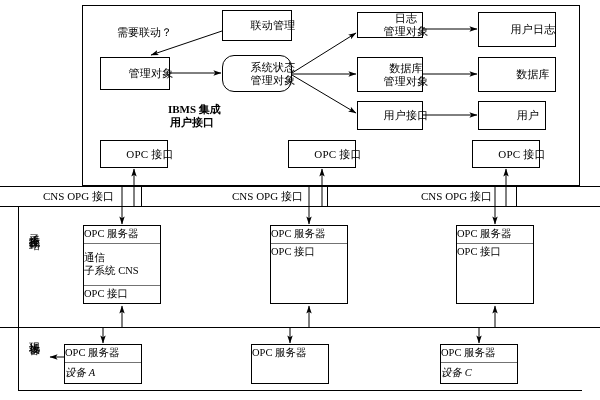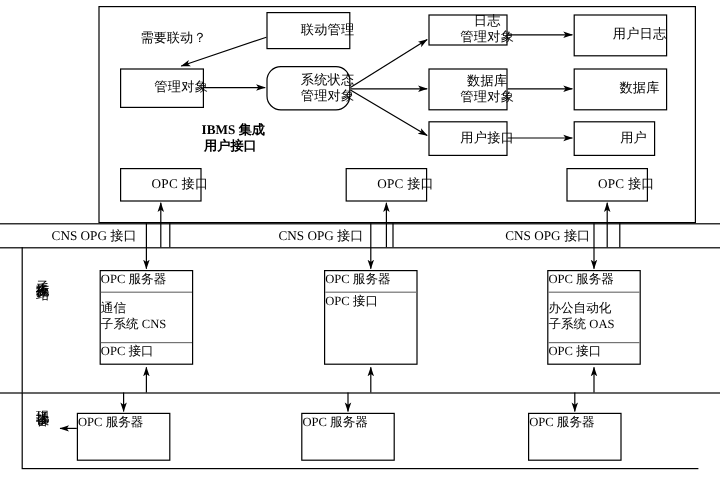--- a/index.html
+++ b/index.html
@@ -195,44 +195,46 @@
     </div>
     <div class="seg">
       <span>OPC 接口</span>
     </div>
   </div>
 
   <div class="stack" style="left:456px; top:225px; width:78px; height:79px;">
     <div class="seg">
       <span>OPC 服务器</span>
     </div>
-    <div class="seg grow">
-      <span>办公自动化</span>
-      <span>子系统 OAS</span>
-    </div>
     <div class="seg">
       <span>OPC 接口</span>
     </div>
   </div>
 
   <div class="stack" style="left:64px; top:344px; width:78px; height:40px;">
     <div class="seg">
       <span>OPC 服务器</span>
     </div>
+    <div class="seg grow ital">
+      <span>设备 A</span>
+    </div>
   </div>
 
   <div class="stack" style="left:251px; top:344px; width:78px; height:40px;">
     <div class="seg">
       <span>OPC 服务器</span>
     </div>
   </div>
 
   <div class="stack" style="left:440px; top:344px; width:78px; height:40px;">
     <div class="seg">
       <span>OPC 服务器</span>
+    </div>
+    <div class="seg grow ital">
+      <span>设备 C</span>
     </div>
   </div>
 
   <svg class="overlay" viewBox="0 0 600 400">
     <defs>
       <marker id="ah" markerWidth="9" markerHeight="9" refX="7.6" refY="3.1" orient="auto" markerUnits="userSpaceOnUse">
         <path d="M0,0.4 L8,3.1 L0,5.8 L1.9,3.1 Z" fill="#000"></path>
       </marker>
     </defs>
 

